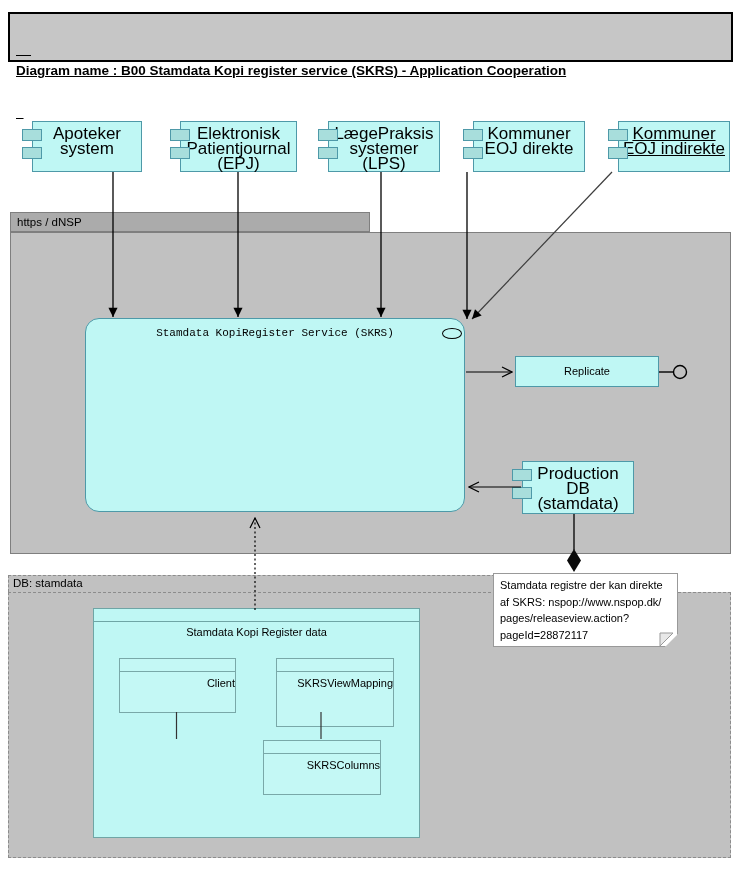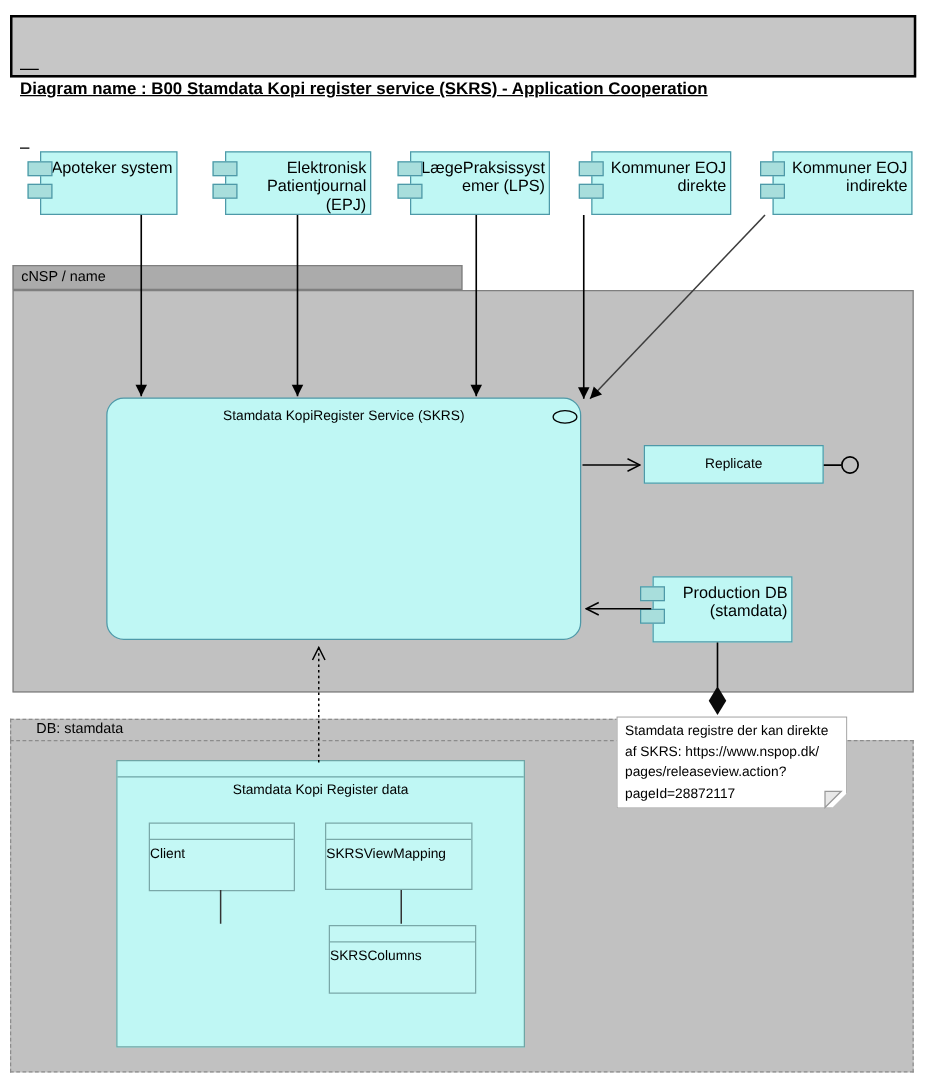--- a/index.html
+++ b/index.html
@@ -10,44 +10,44 @@
   
   .title-block{left:8px;top:12px;width:725px;height:50px;background:#c6c6c6;border:2px solid #000;
     font-weight:bold;font-size:13.5px;line-height:21px;padding:4px 0 0 6px;white-space:pre;z-index:10;text-decoration:underline;}
 
   
   .grp{z-index:1;}
   .cnsp-tab{left:10px;top:212px;width:360px;height:20px;background:#ababab;border:1px solid #7f7f7f;
     font-size:11.5px;line-height:18px;padding-left:6px;}
   .cnsp-body{left:10px;top:232px;width:721px;height:322px;background:#c1c1c1;border:1px solid #7f7f7f;}
   .db-tab{left:8px;top:575px;width:552px;height:17px;background:#c1c1c1;border:1px dashed #8c8c8c;border-bottom:none;
-    font-size:11.5px;line-height:15px;padding-left:20px;}
+    font-size:11.5px;line-height:15px;padding-left:4px;}
   .db-body{left:8px;top:592px;width:723px;height:266px;background:#c1c1c1;border:1px dashed #8c8c8c;}
 
   
   .shape{background:#bff7f4;border:1.4px solid #4e99a8;z-index:5;}
-  .component{text-align:right;font-size:13px;line-height:15px;padding:4px 3px 0;overflow-wrap:anywhere;}
+  .component{text-align:center;font-size:17px;line-height:15px;padding:4px 3px 0;overflow-wrap:anywhere;}
   .ctab{position:absolute;width:20px;height:12px;background:#a8dedc;border:1.4px solid #4e99a8;left:-11px;box-sizing:border-box;}
   .ctab.t1{top:7px;}  .ctab.t2{top:25px;}
 
-  .skrs{left:85px;top:318px;width:380px;height:194px;border-radius:14px;}
+  .skrs{left:85px;top:318px;width:380px;height:194px;border-radius:14px;font-family:Liberation Mono, monospace;}
   .skrs .lbl{position:absolute;top:8px;left:0;width:100%;text-align:center;font-size:11px;}
   .oval{position:absolute;left:356px;top:9px;width:20px;height:11px;border:1.6px solid #000;border-radius:50%;box-sizing:border-box;}
 
   .replicate{left:515px;top:356px;width:144px;height:31px;text-align:center;font-size:11px;padding-top:8px;}
   .proddb{left:522px;top:461px;width:112px;height:53px;}
 
   
   .databox{left:93px;top:608px;width:327px;height:230px;background:#bff7f4;border:1px solid #6fa5a5;z-index:5;}
   .band{position:absolute;top:0;left:0;right:0;height:12px;border-bottom:1px solid #6fa5a5;}
   .databox .lbl{position:absolute;top:17px;left:0;width:100%;text-align:center;font-size:11px;}
   .entity{position:absolute;background:#c4f8f5;border:1px solid #79a8a8;box-sizing:border-box;}
-  .entity .elbl{position:absolute;top:18px;left:0;width:100%;text-align:left;font-size:11px;}
+  .entity .elbl{position:absolute;top:18px;left:0;width:100%;text-align:right;font-size:11px;}
   .ent-a{left:25px;top:49px;width:117px;height:55px;}
-  .ent-b{left:166px;top:49px;width:118px;height:54px;}
+  .ent-b{left:182px;top:49px;width:118px;height:69px;}
   .ent-c{left:25px;top:131px;width:117px;height:55px;}
   .ent-d{left:169px;top:131px;width:118px;height:55px;}
 
   
   .note{left:493px;top:573px;width:185px;height:74px;background:#fff;border:1px solid #999;z-index:20;
     clip-path:polygon(0 0,100% 0,100% calc(100% - 13px),calc(100% - 13px) 100%,0 100%);
     font-size:11px;line-height:16.5px;padding:3px 0 0 6px;}
   .note div{white-space:nowrap;}
 
   svg.overlay{position:absolute;left:0;top:0;z-index:50;pointer-events:none;}
@@ -55,21 +55,21 @@
 </head>
 <body>
 
 <div class="stage">
 
   <div class="abs title-block">
     <div>Diagram name : B00 Stamdata Kopi register service (SKRS) - Application Cooperation</div>
   </div>
 
   <div class="abs grp cnsp-tab">
-    <span>cNSP / name</span>
+    <span>https / dNSP</span>
   </div>
   <div class="abs grp cnsp-body"></div>
 
   <div class="abs grp db-body"></div>
   <div class="abs grp db-tab">
     <span>DB: stamdata</span>
   </div>
 
   <div class="abs shape component" style="left:32px;top:121px;width:110px;height:51px;">
     <span class="ctab t1"></span>
@@ -84,21 +84,21 @@
   <div class="abs shape component" style="left:328px;top:121px;width:112px;height:51px;">
     <span class="ctab t1"></span>
     <span class="ctab t2"></span>
     <div>LægePraksissystemer (LPS)</div>
   </div>
   <div class="abs shape component" style="left:473px;top:121px;width:112px;height:51px;">
     <span class="ctab t1"></span>
     <span class="ctab t2"></span>
     <div>Kommuner EOJ direkte</div>
   </div>
-  <div class="abs shape component" style="left:618px;top:121px;width:112px;height:51px;">
+  <div class="abs shape component" style="left:618px;top:121px;width:112px;height:51px;text-decoration:underline;">
     <span class="ctab t1"></span>
     <span class="ctab t2"></span>
     <div>Kommuner EOJ indirekte</div>
   </div>
 
   <div class="abs shape skrs">
     <div class="lbl">Stamdata KopiRegister Service (SKRS)</div>
     <span class="oval"></span>
   </div>
 
@@ -125,21 +125,21 @@
       <div class="elbl">SKRSViewMapping</div>
     </div>
     <div class="entity ent-d">
       <div class="band" style="border-color:#79a8a8;"></div>
       <div class="elbl">SKRSColumns</div>
     </div>
   </div>
 
   <div class="abs note">
     <div>Stamdata registre der kan direkte</div>
-    <div>af SKRS: https://www.nspop.dk/</div>
+    <div>af SKRS: nspop://www.nspop.dk/</div>
     <div>pages/releaseview.action?</div>
     <div>pageId=28872117</div>
   </div>
 
   <svg class="overlay" width="741" height="870" viewBox="0 0 741 870">
     <defs>
       <marker id="af" viewBox="0 0 12 12" refX="11" refY="6" markerWidth="11" markerHeight="11" orient="auto" markerUnits="userSpaceOnUse">
         <path d="M1,1 L11,6 L1,11 Z" fill="#000"></path>
       </marker>
       <marker id="ao" viewBox="0 0 12 12" refX="11" refY="6" markerWidth="12" markerHeight="12" orient="auto" markerUnits="userSpaceOnUse">

